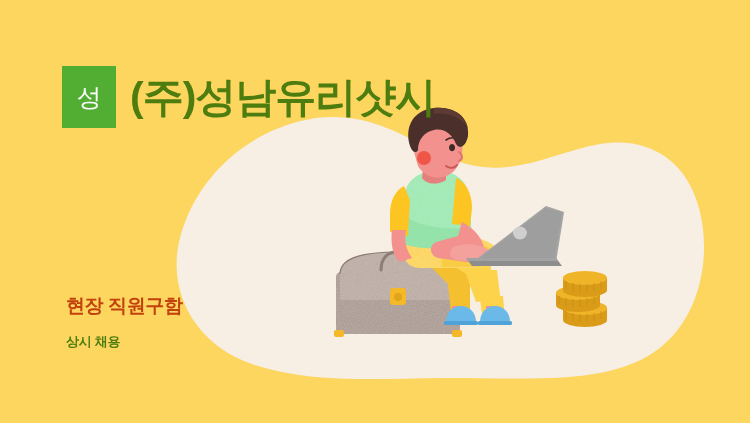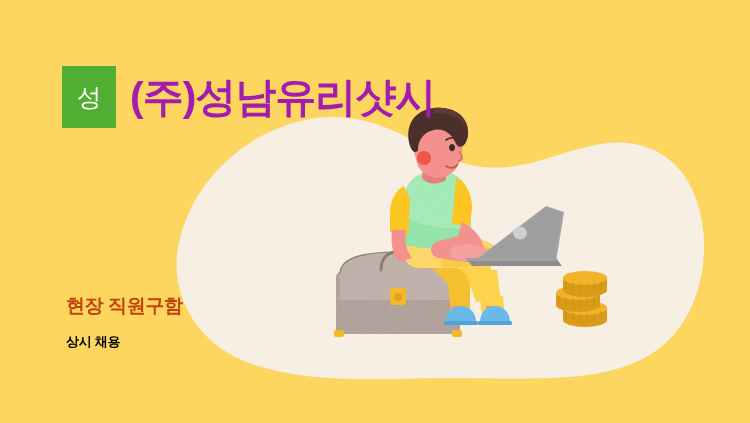--- a/index.html
+++ b/index.html
@@ -45,21 +45,21 @@
   }
   .logo-badge-text {
     color: #ffffff;
     font-size: 25px;
     font-weight: 400;
     line-height: 1;
   }
   .company-title {
     font-size: 41px;
     font-weight: bold;
-    color: #a21caf;
+    color: #4d7c0f;
     letter-spacing: -1px;
     white-space: nowrap;
     line-height: 1;
   }
 
   
   .copy-block {
     position: absolute;
     left: 66px;
     top: 296px;
@@ -69,21 +69,21 @@
     font-size: 19px;
     font-weight: bold;
     color: #c2410c;
     letter-spacing: -0.4px;
     line-height: 1;
     margin: 0 0 20px 0;
   }
   .subline {
     font-size: 13px;
     font-weight: bold;
-    color: #000000;
+    color: #4d7c0f;
     letter-spacing: -0.3px;
     line-height: 1;
     margin: 0;
   }
 
   
   .illustration {
     position: absolute;
     left: 0;
     top: 0;

